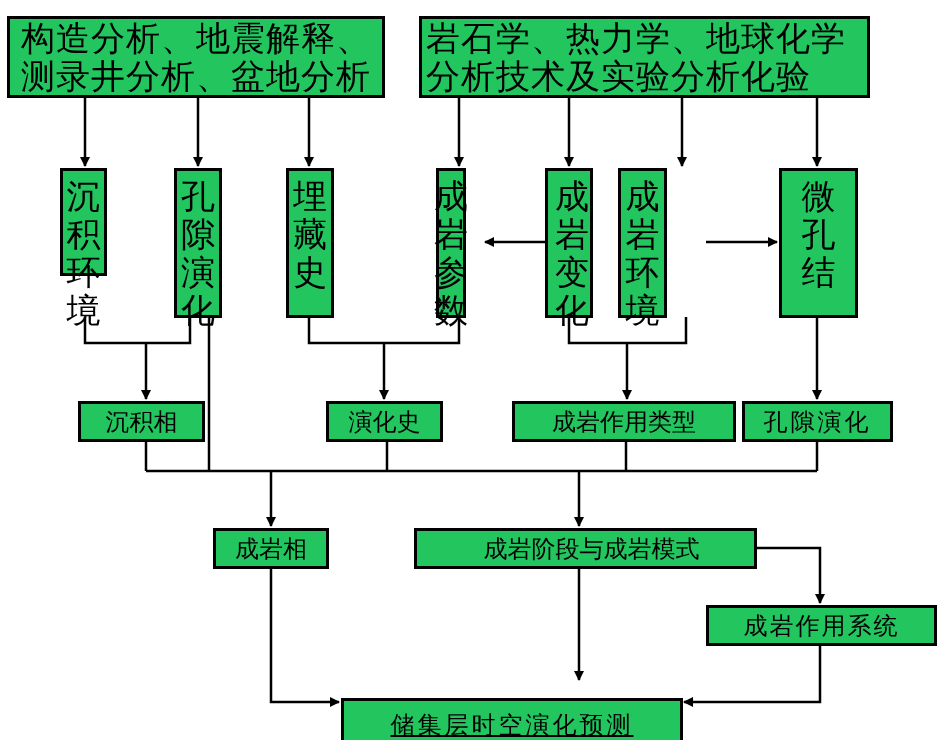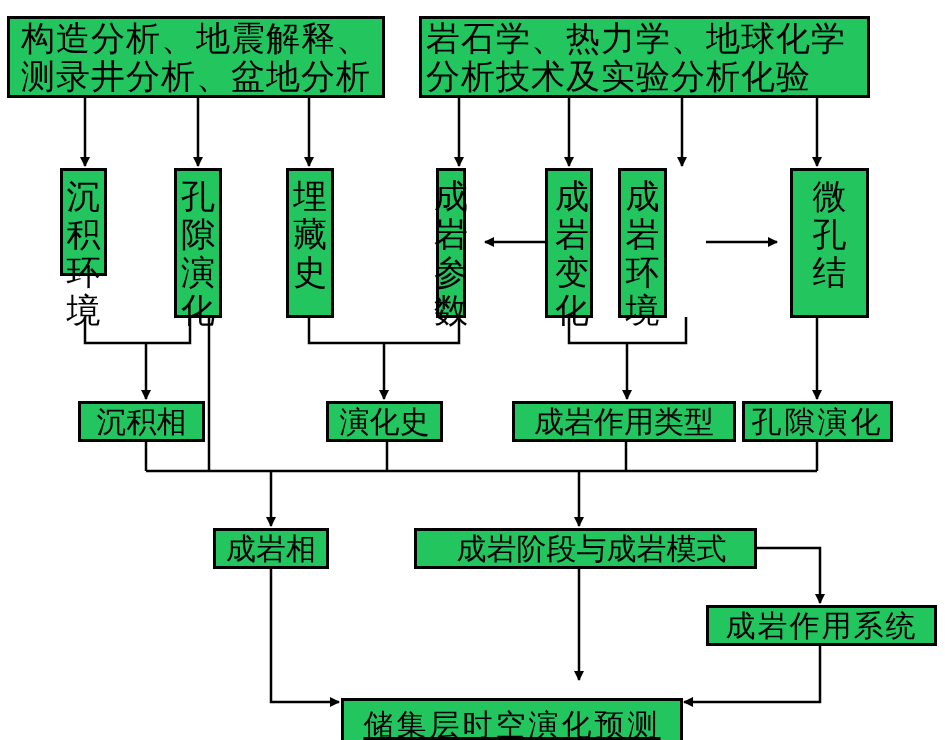--- a/index.html
+++ b/index.html
@@ -1,21 +1,21 @@
 <!DOCTYPE html>
 <html><head>
 <meta charset="utf-8">
 <style>
   html, body { margin: 0; padding: 0; background: #ffffff; }
   body { width: 945px; height: 740px; position: relative; overflow: hidden;
          font-family: "DejaVu Serif", "Liberation Serif", serif; color: #000; }
   svg.wires { position: absolute; left: 0; top: 0; }
   .box { position: absolute; box-sizing: border-box; border: 3px solid #000; background: #22c55e;
          display: flex; align-items: center; justify-content: center; }
-  .htext { white-space: nowrap; font-size: 30px; line-height: 34px; }
+  .htext { white-space: nowrap; font-size: 24px; line-height: 34px; }
   .top-text { font-size: 34px; line-height: 38px; text-align: left; padding: 0 4px; white-space: pre-line; font-family: "DejaVu Sans", "Liberation Sans", sans-serif; letter-spacing: 1px; }
   .vbox { align-items: flex-start; padding-top: 6px; }
   .vtext { font-size: 34px; line-height: 38px; width: 36px; text-align: center; word-break: break-all; }
   .bold { font-family: "DejaVu Sans", "Liberation Sans", sans-serif; }
   .twocol { display: flex; gap: 4px; padding-top: 6px; }
   .twocol .vtext { width: 34px; }
 </style>
 </head>
 <body>
 
@@ -88,21 +88,21 @@
 </div>
 <div class="box vbox" style="left:436px;top:168px;width:30px;height:150px;">
   <div class="vtext bold">成岩参数</div>
 </div>
 <div class="box vbox" style="left:545px;top:168px;width:48px;height:150px;justify-content:flex-end;">
   <div class="vtext bold">成岩变化</div>
 </div>
 <div class="box vbox" style="left:618px;top:168px;width:49px;height:150px;">
   <div class="vtext bold">成岩环境</div>
 </div>
-<div class="box" style="left:779px;top:168px;width:79px;height:150px;align-items:flex-start;margin-left:11px;">
+<div class="box" style="left:779px;top:168px;width:79px;height:150px;align-items:flex-start;">
   <div class="twocol">
     <div class="vtext bold">微孔结</div>
   </div>
 </div>
 
 <div class="box" style="left:78px;top:401px;width:127px;height:41px;">
   <div class="htext">沉积相</div>
 </div>
 <div class="box" style="left:326px;top:401px;width:117px;height:41px;">
   <div class="htext">演化史</div>

